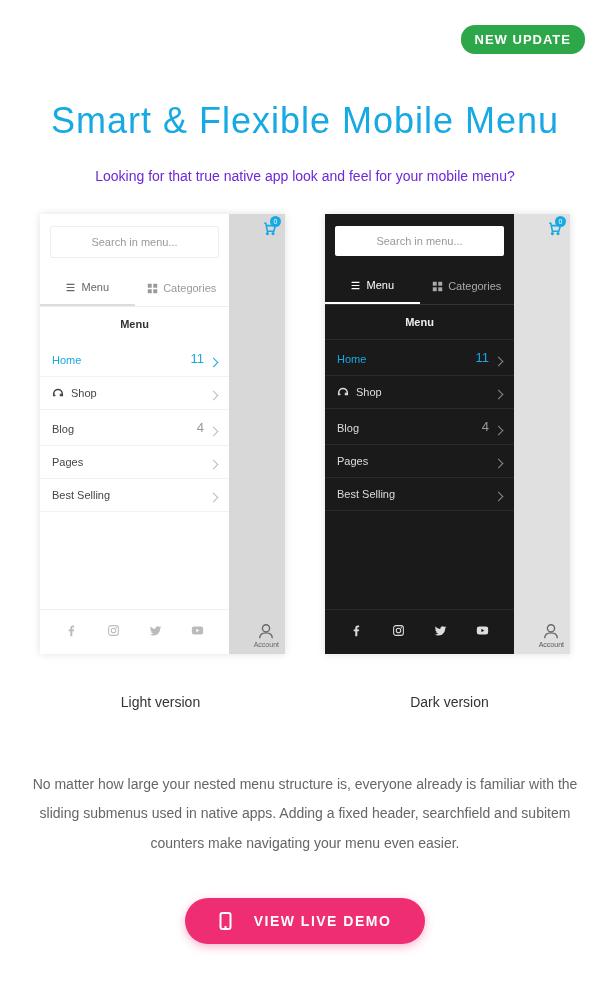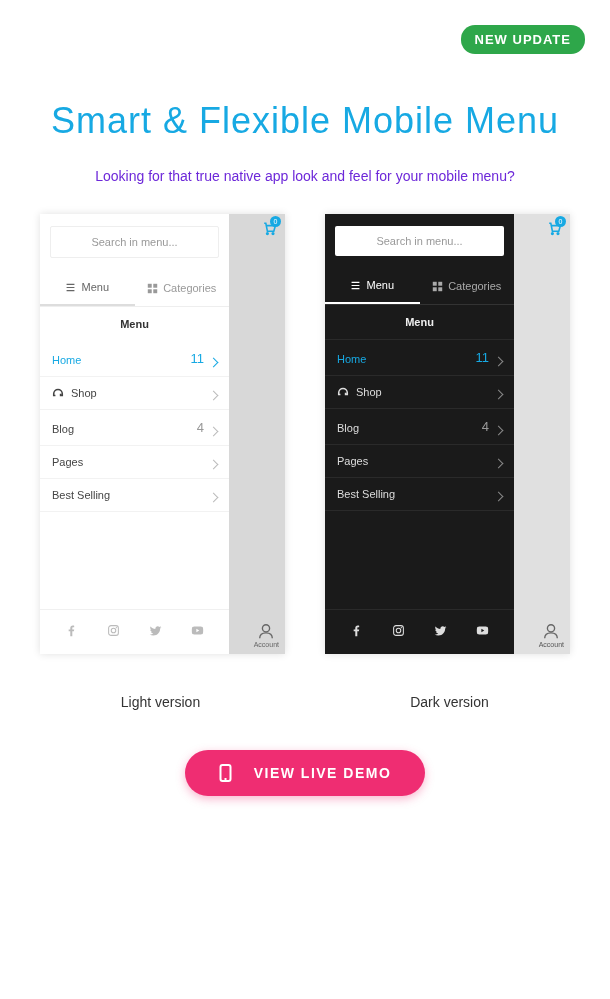--- a/index.html
+++ b/index.html
@@ -218,20 +218,21 @@
           </div>
         </div>
       </div>
 </div>
 
 <div class="vlabels">
   <div class="vlabel">Light version</div>
   <div class="vlabel">Dark version</div>
 </div>
 
+<div class="desc">No matter how large your nested menu structure is, everyone already is familiar with the sliding submenus used in native apps. Adding a fixed header, searchfield and subitem counters make navigating your menu even easier.</div>
 
 <a class="cta">
   <svg viewBox="0 0 12 18">
         <rect x="1" y="1" width="10" height="16" rx="2"></rect>
         <line x1="5" y1="15" x2="7" y2="15"></line>
       </svg>
   <span>VIEW LIVE DEMO</span>
 </a>
 </div>
 

